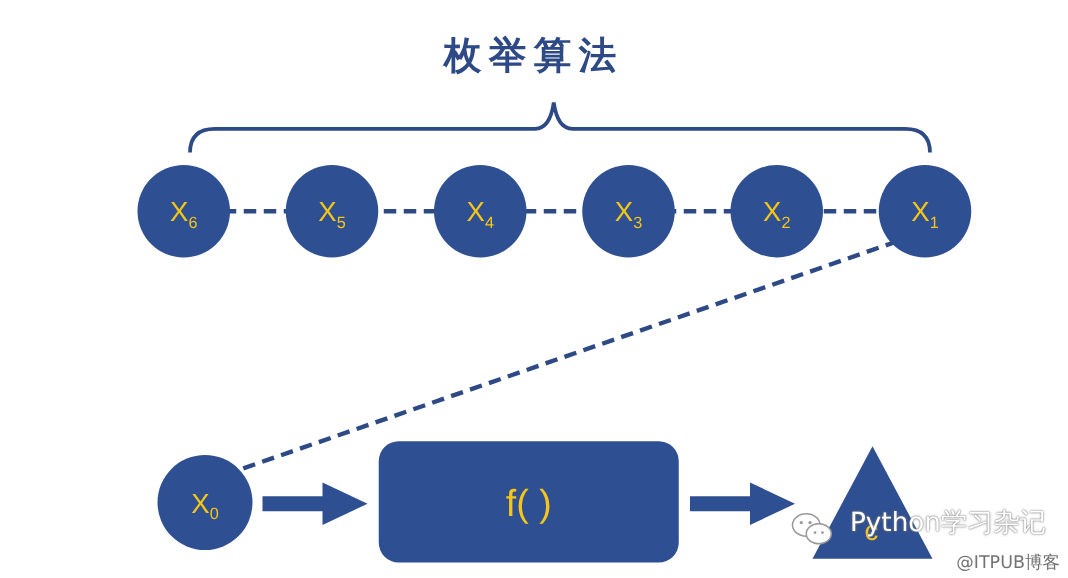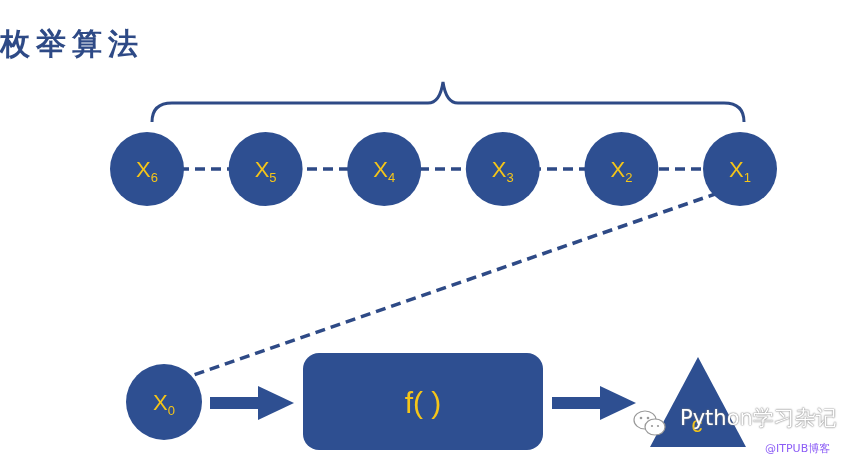--- a/index.html
+++ b/index.html
@@ -1,23 +1,23 @@
 <!DOCTYPE html>
 <html><head>
 <meta charset="utf-8">
 <style>
   html, body { margin:0; padding:0; background:#ffffff; }
   body { width:854px; height:462px; position:relative; overflow:hidden; font-family:"DejaVu Sans", sans-serif; }
   #diagram { position:absolute; left:0; top:0; width:854px; height:462px; }
-  .title { position:absolute; left:0; width:854px; top:24px; text-align:left; font-family:"DejaVu Serif", serif; font-weight:bold; font-size:30px; color:#2e4a86; letter-spacing:6px; }
+  .title { position:absolute; left:0; width:854px; top:24px; text-align:center; font-family:"DejaVu Serif", serif; font-weight:bold; font-size:30px; color:#2e4a86; letter-spacing:6px; }
   .node-label { fill:#f5c518; font-family:"Liberation Sans", sans-serif; font-size:22px; }
   .node-sub { font-size:13px; }
   .func-label { fill:#f5c518; font-family:"Liberation Sans", sans-serif; font-size:30px; }
   .wm-main { position:absolute; left:668px; top:404px; font-family:"DejaVu Sans", sans-serif; font-size:21px; color:#ffffff; text-shadow:0 0 2px #888, 0 0 1px #666;margin-left:12px; }
-  .wm-sub { position:absolute; left:765px; top:441px; font-family:"DejaVu Sans", sans-serif; font-size:11px; color:#8b5cf6; }
+  .wm-sub { position:absolute; left:765px; top:441px; font-family:"DejaVu Sans", sans-serif; font-size:14px; color:#737373; }
   .wm-icon { position:absolute; left:632px; top:408px; width:36px; height:30px; }
 </style>
 </head>
 <body>
 
 <div class="title">枚举算法</div>
 
 <svg id="diagram" viewBox="0 0 854 462" xmlns="http://www.w3.org/2000/svg">
 
   <path d="M152 122 Q152 103 172 103 L428 103 Q440 103 443 82 Q446 103 458 103 L724 103 Q744 103 744 122" fill="none" stroke="#2e4a86" stroke-width="3"></path>

